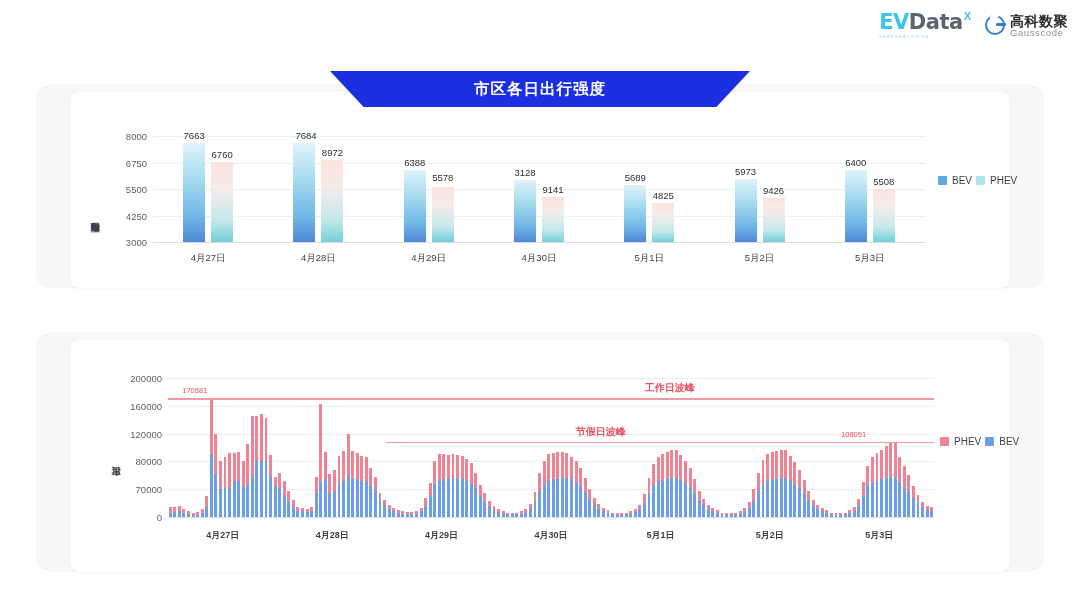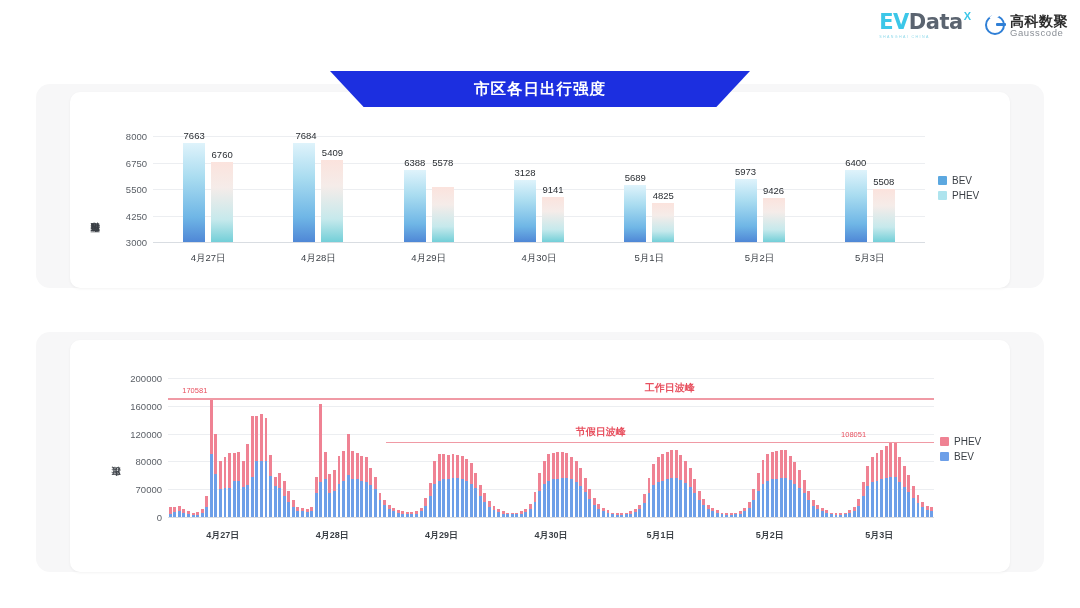--- a/index.html
+++ b/index.html
@@ -68,21 +68,21 @@
     font-size:9.5px; color:#5a5f66; white-space:nowrap;
   }
   .ylabel {
     position:absolute; font-size:9.5px; color:#3a3f45; white-space:nowrap;
     writing-mode:vertical-rl; transform:rotate(180deg); letter-spacing:0px;
   }
   .xtick {
     position:absolute; transform:translateX(-50%); font-size:9.5px; color:#3a3f45;
     white-space:nowrap;
   }
-  .legend { position:absolute; display:flex; flex-direction:column; gap:4px; }
+  .legend { position:absolute; display:flex; flex-direction:row; gap:4px; }
   .legend-item { display:flex; align-items:center; gap:5px; }
   .legend-sw { width:9px; height:9px; border-radius:1px; }
   .legend-lb { font-size:10px; color:#3a3f45; }
 
   
   .bar1 { position:absolute; bottom:0; }
   .bar1.bev  { background: linear-gradient(to bottom, #dff3fb 0%, #a9dcf0 35%, #6fb6e6 75%, #4f87d6 100%); }
   .bar1.phev { background: linear-gradient(to bottom, #fbe3dd 0%, #f5ece9 32%, #c6e9ec 72%, #73cfd8 100%); }
   .barlabel {
     position:absolute; transform:translateX(-50%); font-size:9.5px;
@@ -148,26 +148,26 @@
       <div class="gridline" style="top: 0px;"></div>
       <div class="ytick" style="top: 0px;">8000</div>
       <div class="bar1 bev" style="left: 30.1429px; width: 22px; height: 98.8556px;"></div>
       <div class="barlabel" style="left: 41.1429px; top: -5.8556px;">7663</div>
       <div class="bar1 phev" style="left: 58.1429px; width: 22px; height: 79.712px;"></div>
       <div class="barlabel" style="left: 69.1429px; top: 13.288px;">6760</div>
       <div class="xtick" style="left: 55.1429px; top: 116px;">4月27日</div>
       <div class="bar1 bev" style="left: 140.429px; width: 22px; height: 99.3008px;"></div>
       <div class="barlabel" style="left: 153px; top: -6.3008px;">7684</div>
       <div class="bar1 phev" style="left: 168.429px; width: 22px; height: 81.9592px;"></div>
-      <div class="barlabel" style="left: 179.429px; top: 11.0408px;">5409</div>
+      <div class="barlabel" style="left: 179.429px; top: 11.0408px;">8972</div>
       <div class="xtick" style="left: 165.429px; top: 116px;">4月28日</div>
       <div class="bar1 bev" style="left: 250.714px; width: 22px; height: 71.8256px;"></div>
       <div class="barlabel" style="left: 261.714px; top: 21.1744px;">6388</div>
       <div class="bar1 phev" style="left: 278.714px; width: 22px; height: 54.6536px;"></div>
-      <div class="barlabel" style="left: 289.714px; top: 21px;">5578</div>
+      <div class="barlabel" style="left: 289.714px; top: 36px;">5578</div>
       <div class="xtick" style="left: 275.714px; top: 116px;">4月29日</div>
       <div class="bar1 bev" style="left: 361px; width: 22px; height: 62.4552px;"></div>
       <div class="barlabel" style="left: 372px; top: 30.5448px;">3128</div>
       <div class="bar1 phev" style="left: 389px; width: 22px; height: 45.05px;"></div>
       <div class="barlabel" style="left: 400px; top: 47.95px;">9141</div>
       <div class="xtick" style="left: 386px; top: 116px;">4月30日</div>
       <div class="bar1 bev" style="left: 471.286px; width: 22px; height: 57.0068px;"></div>
       <div class="barlabel" style="left: 482.286px; top: 35.9932px;">5689</div>
       <div class="bar1 phev" style="left: 499.286px; width: 22px; height: 38.69px;"></div>
       <div class="barlabel" style="left: 510.286px; top: 54.31px;">4825</div>

